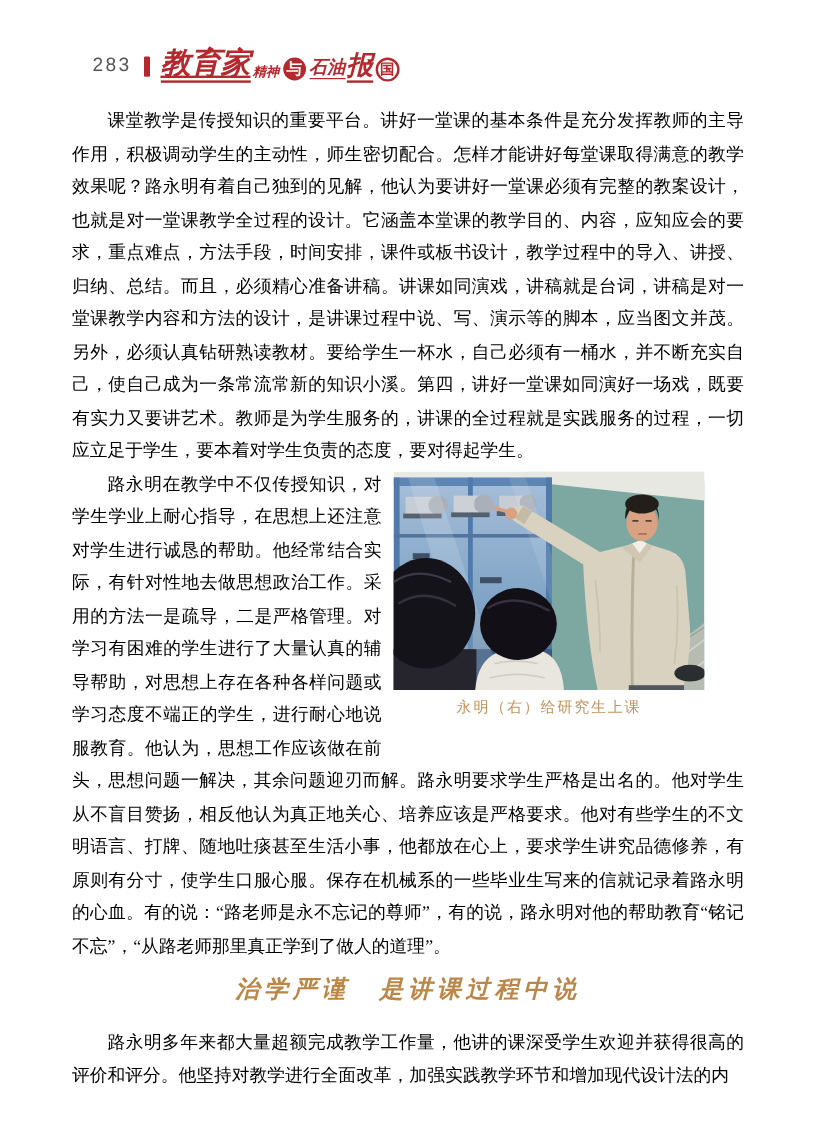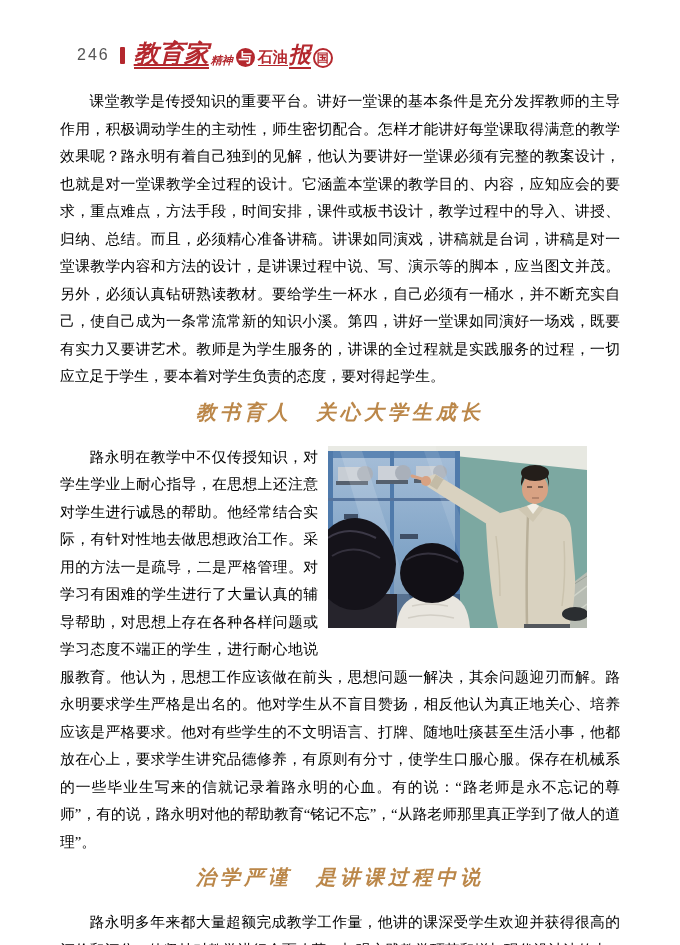--- a/index.html
+++ b/index.html
@@ -15,21 +15,21 @@
   }
   .red-bar { width:5px; height:17px; background:#b4282e; margin:0 9px 0 10px; border-radius:1px; }
   .logo { display:flex; align-items:flex-end; color:#b4282e; font-weight:700; line-height:1; }
   .logo-seg1 { font-size:25px; border-bottom:2px solid #b4282e; padding-bottom:1px; font-style:italic;text-decoration:underline; }
   .logo-seg2 { font-size:11px; margin:0 1px 3px 2px; font-style:italic; }
   .logo-circle-filled {
     display:inline-block; width:19px; height:19px; border-radius:50%;
     background:#b4282e; color:#ffffff; font-size:13px; line-height:19px;
     text-align:center; margin:0 2px 2px 2px; font-style:normal;
   }
-  .logo-seg4 { font-size:15px; margin:0 1px 3px 1px; border-bottom:1px solid #b4282e; }
+  .logo-seg4 { font-size:15px; margin:0 1px 3px 1px; font-style:italic; border-bottom:1px solid #b4282e; }
   .logo-seg5 { font-size:22px; font-style:italic; border-bottom:2px solid #b4282e; padding-bottom:1px; }
   .logo-circle-outline {
     display:inline-block; width:20px; height:20px; box-sizing:border-box;
     border:2px solid #b4282e; border-radius:50%; color:#b4282e;
     font-size:12px; line-height:16px; text-align:center; margin:0 0 1px 2px; font-style:normal;
   }
   
   .main { position:absolute; left:60px; top:88px; width:560px; }
   .body-par {
     margin:0; text-indent:2em; font-size:14.8px; line-height:27.5px; color:#000000;
@@ -48,37 +48,36 @@
     letter-spacing:1.5px; margin-top:6px; line-height:16px;
   }
   .sec2::after { content:""; display:block; clear:both; }
 </style>
 </head>
 <body>
 
 <div class="page">
 
   <div class="header">
-    <span class="page-num">246</span>
+    <span class="page-num">283</span>
     <span class="red-bar"></span>
     <span class="logo">
       <span class="logo-seg1">教育家</span>
       <span class="logo-seg2">精神</span>
       <span class="logo-circle-filled">与</span>
       <span class="logo-seg4">石油</span>
       <span class="logo-seg5">报</span>
       <span class="logo-circle-outline">国</span>
     </span>
   </div>
 
   <div class="main">
 
     <p class="body-par">课堂教学是传授知识的重要平台。讲好一堂课的基本条件是充分发挥教师的主导作用，积极调动学生的主动性，师生密切配合。怎样才能讲好每堂课取得满意的教学效果呢？路永明有着自己独到的见解，他认为要讲好一堂课必须有完整的教案设计，也就是对一堂课教学全过程的设计。它涵盖本堂课的教学目的、内容，应知应会的要求，重点难点，方法手段，时间安排，课件或板书设计，教学过程中的导入、讲授、归纳、总结。而且，必须精心准备讲稿。讲课如同演戏，讲稿就是台词，讲稿是对一堂课教学内容和方法的设计，是讲课过程中说、写、演示等的脚本，应当图文并茂。另外，必须认真钻研熟读教材。要给学生一杯水，自己必须有一桶水，并不断充实自己，使自己成为一条常流常新的知识小溪。第四，讲好一堂课如同演好一场戏，既要有实力又要讲艺术。教师是为学生服务的，讲课的全过程就是实践服务的过程，一切应立足于学生，要本着对学生负责的态度，要对得起学生。</p>
 
-    <h2 class="section-heading">教书育人　关心大学生成长</h2>
 
     <div class="sec2">
       <div class="photo-float">
         <div class="photo-wrap">
           <svg class="photo-svg" viewBox="0 0 259 182" preserveAspectRatio="none">
             <defs>
               <linearGradient id="panelGrad" x1="0" y1="0" x2="0" y2="1">
                 <stop offset="0" stop-color="#a6bed8"></stop>
                 <stop offset="0.6" stop-color="#7fa3c6"></stop>
                 <stop offset="1" stop-color="#62809f"></stop>
@@ -154,20 +153,21 @@
               <path d="M4,110 Q26,96 52,112" stroke="#34313d" stroke-width="2" fill="none"></path>
             </g>
             <g>
               <path d="M68,182 Q70,158 86,151 L122,149 Q140,154 142,182 Z" fill="#e9e6df"></path>
               <path d="M84,160 Q100,156 120,160" stroke="#d2cec5" stroke-width="1.5" fill="none"></path>
               <path d="M80,172 Q102,166 126,172" stroke="#d2cec5" stroke-width="1.5" fill="none"></path>
               <ellipse cx="104" cy="127" rx="32" ry="30" fill="#121016"></ellipse>
               <path d="M78,114 Q100,100 130,116" stroke="#35323e" stroke-width="2" fill="none"></path>
             </g>
           </svg>
+          <div class="photo-caption">永明（右）给研究生上课</div>
         </div>
       </div>
       <p class="body-par">路永明在教学中不仅传授知识，对学生学业上耐心指导，在思想上还注意对学生进行诚恳的帮助。他经常结合实际，有针对性地去做思想政治工作。采用的方法一是疏导，二是严格管理。对学习有困难的学生进行了大量认真的辅导帮助，对思想上存在各种各样问题或学习态度不端正的学生，进行耐心地说服教育。他认为，思想工作应该做在前头，思想问题一解决，其余问题迎刃而解。路永明要求学生严格是出名的。他对学生从不盲目赞扬，相反他认为真正地关心、培养应该是严格要求。他对有些学生的不文明语言、打牌、随地吐痰甚至生活小事，他都放在心上，要求学生讲究品德修养，有原则有分寸，使学生口服心服。保存在机械系的一些毕业生写来的信就记录着路永明的心血。有的说：“路老师是永不忘记的尊师”，有的说，路永明对他的帮助教育“铭记不忘”，“从路老师那里真正学到了做人的道理”。</p>
     </div>
 
     <h2 class="section-heading">治学严谨　是讲课过程中说</h2>
 
     <p class="body-par">路永明多年来都大量超额完成教学工作量，他讲的课深受学生欢迎并获得很高的评价和评分。他坚持对教学进行全面改革，加强实践教学环节和增加现代设计法的内</p>
 
   </div>

